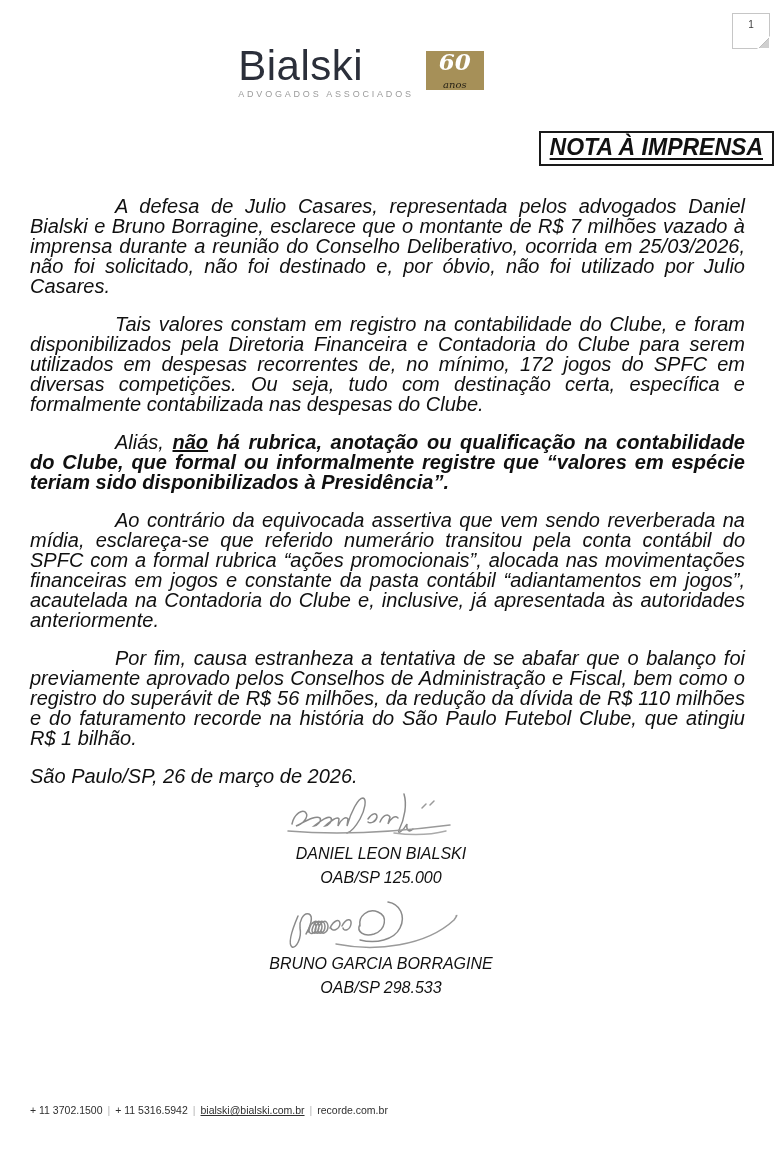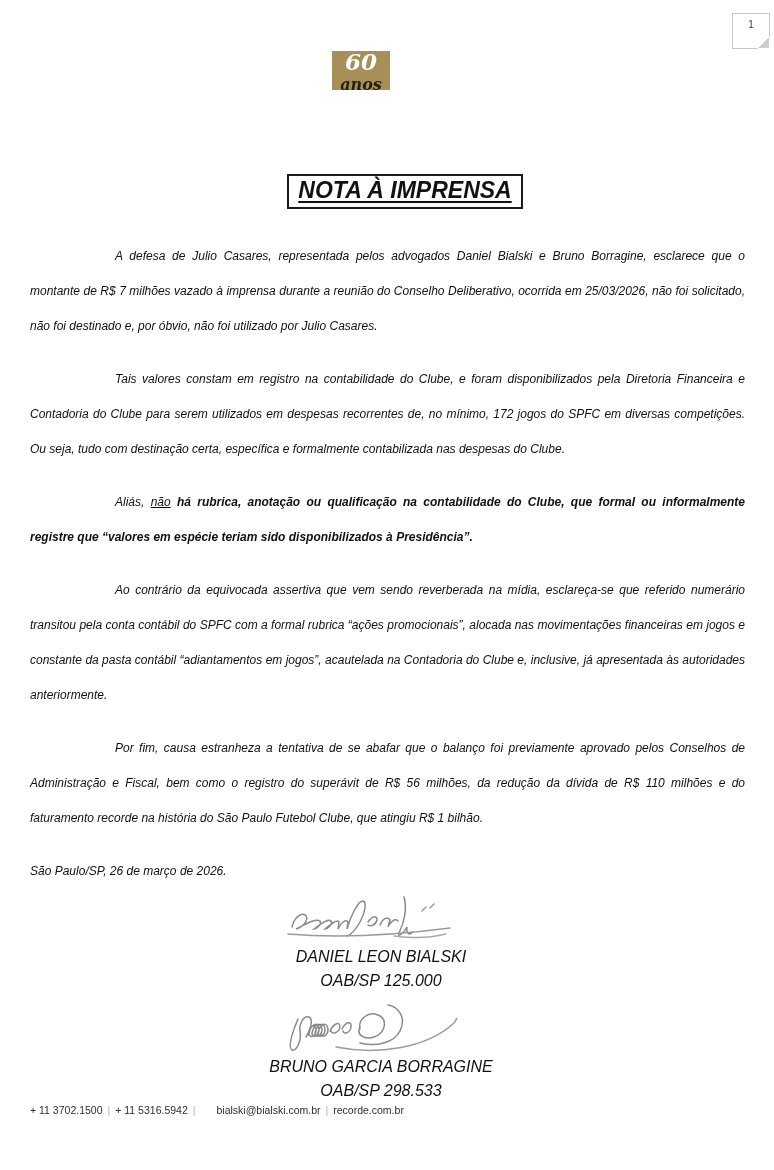--- a/index.html
+++ b/index.html
@@ -24,61 +24,65 @@
   .logo-name {
     font-size:42px; line-height:40px; letter-spacing:0.5px; color:#2b2f3a;
     font-family:"Liberation Sans", sans-serif;
   }
   .logo-sub { font-size:9px; letter-spacing:2.8px; color:#9b9b9b; margin-top:3px; white-space:nowrap; }
   .logo-badge {
     margin-top:5px; width:58px; height:39px; background:#a69058;
     display:flex; flex-direction:column; align-items:center; justify-content:space-between;
   }
   .badge-60 { font-family:"DejaVu Serif", serif; font-style:italic; font-weight:700; font-size:23px; line-height:21px; color:#ffffff; }
-  .badge-anos { font-family:"DejaVu Serif", serif; font-style:italic; font-weight:700; font-size:16px; line-height:11px; color:#241f14; }
+  .badge-anos { font-family:"DejaVu Serif", serif; font-style:italic; font-weight:400; font-size:10px; line-height:11px; color:#241f14; }
   
-  .title-wrap { text-align:center; margin-top:84px;padding-left:36px; }
+  .title-wrap { text-align:right; margin-top:32px;padding-left:36px; }
   .doc-title {
     display:inline-block; border:2px solid #1a1a1a; padding:1px 9px 3px;
     font-style:italic; font-weight:700; font-size:23px; color:#111;
     text-decoration:underline; text-decoration-thickness:2px; text-underline-offset:3px;
   }
   
   .bodytext { margin:30px 29px 0 30px; }
   .bodytext p {
-    font-style:italic; font-size:12px; line-height:35px; color:#101010;
+    font-style:italic; font-size:20px; line-height:20px; color:#101010;
     text-align:justify; text-indent:85px; margin-bottom:18px;
   }
   .b  { font-weight:700; }
-  .bu { font-weight:400; text-decoration:underline; }
+  .bu { font-weight:700; text-decoration:underline; }
   .dateline { text-align:left; text-indent:0 !important; margin:8px 0 0 !important; }
   
   .sig { text-align:center; transform:translateX(-6px); }
   .sig svg { display:block; margin:0 auto; }
   .sig-name, .sig-oab { font-style:italic; font-size:16px; line-height:24px; color:#101010; }
   
   .footer { position:absolute; left:30px; top:1100px; font-size:10.5px; color:#2e2e2e; line-height:21px; white-space:nowrap; }
   .sep { color:#b5b5b5; padding:0 5px; }
-  .email { color:#2e2e2e; cursor:pointer;margin-left:16px; }
+  .email { color:#2e2e2e; text-decoration:underline; cursor:pointer; }
 </style>
 </head>
 <body>
 
 <div class="page">
 
   <div class="pagebox">
     <span>1</span>
     <svg class="fold" width="14" height="14" viewBox="0 0 14 14">
       <path d="M14,1 L14,14 L1,14 Z" fill="#ffffff"></path>
       <path d="M3,13 L13,3 L13,13 Z" fill="#cfcfcf"></path>
       <path d="M3,13 L13,3" stroke="#bdbdbd" stroke-width="1" fill="none"></path>
     </svg>
   </div>
 
   <header class="logo-row">
+    <div>
+      <div class="logo-name">Bialski</div>
+      <div class="logo-sub">ADVOGADOS ASSOCIADOS</div>
+    </div>
     <div class="logo-badge">
       <div class="badge-60">60</div>
       <div class="badge-anos">anos</div>
     </div>
   </header>
 
   <div class="title-wrap">
     <h1 class="doc-title">NOTA À IMPRENSA</h1>
   </div>
 

